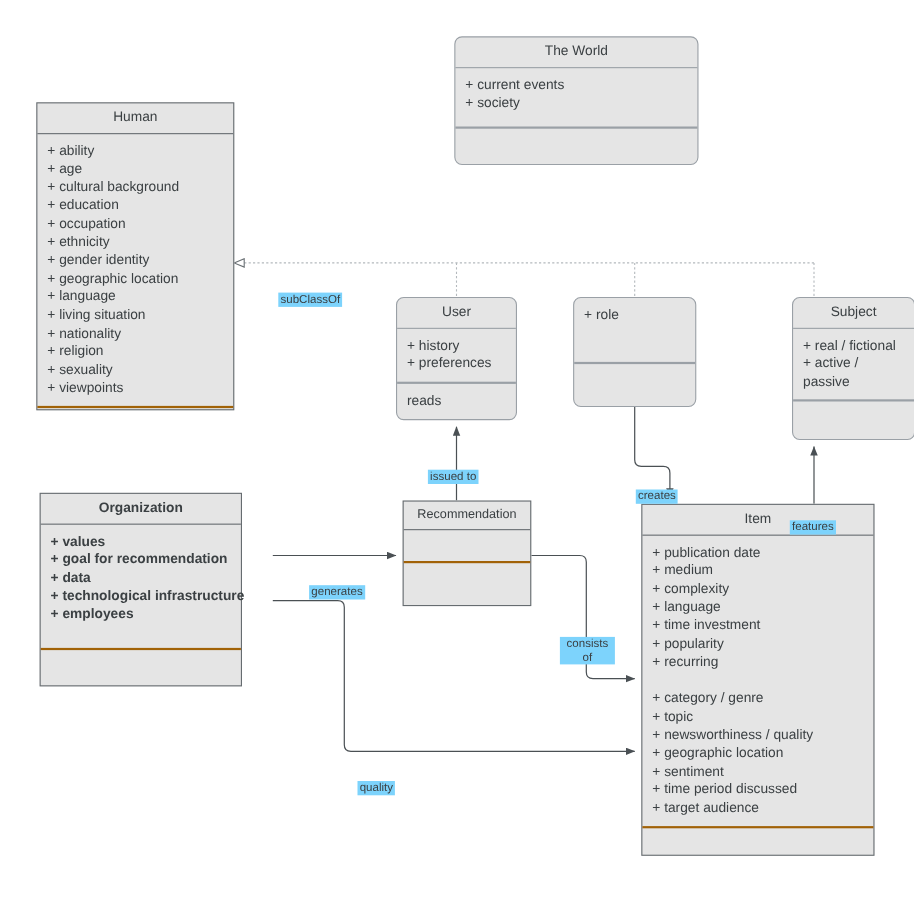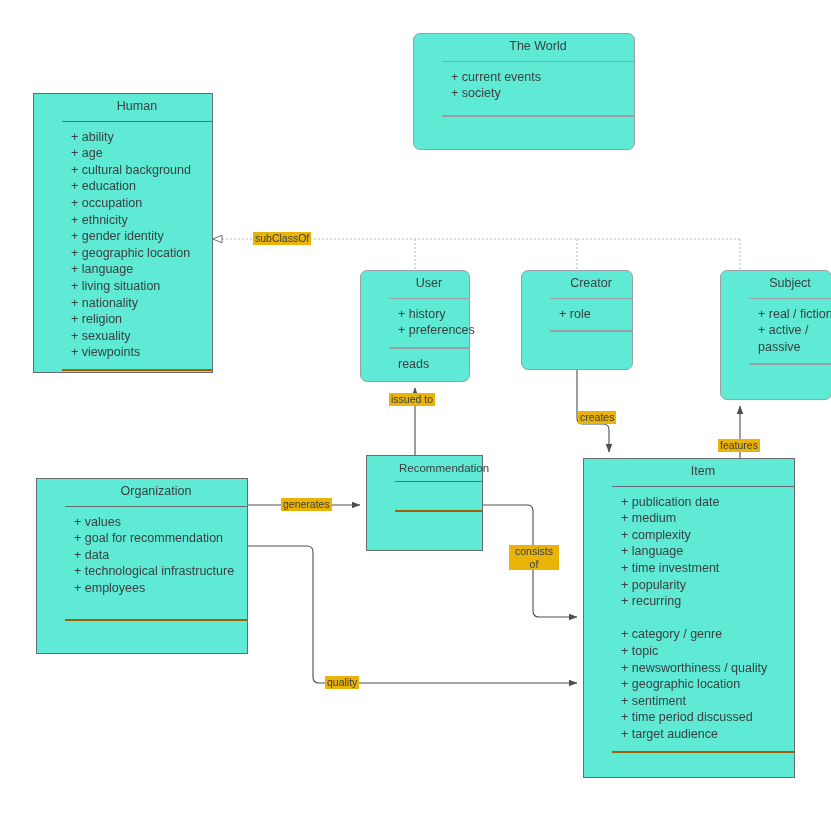--- a/index.html
+++ b/index.html
@@ -22,26 +22,25 @@
     position: absolute;
     left: 0;
     top: 0;
     width: 831px;
     height: 815px;
     pointer-events: none;
   }
   .uml {
     position: absolute;
     box-sizing: border-box;
-    background: #5eead4;
+    background: #e5e5e5;
     border: 1px solid #666c70;
     display: flex;
     flex-direction: column;
     z-index: 2;
-    padding-left: 28px;
   }
   .uml.rounded {
     border-radius: 7px;
     border-color: #9aa0a6;
   }
   .uml .title {
     box-sizing: border-box;
     text-align: center;
     font-size: 12.5px;
     color: #3b4043;
@@ -73,26 +72,27 @@
     line-height: 16.6px;
   }
   .attr-line { white-space: pre; }
   .attr-line.spacer { height: 16.6px; }
   .attr-line.wrap { white-space: normal; }
 
   .edge-label {
     position: absolute;
     font-size: 10.5px;
     color: #3b4043;
-    background: #eab308;
+    background: #7dd3fc;
     padding: 0 2px;
     line-height: 12.5px;
     white-space: nowrap;
     z-index: 3;
     text-align: center;
+    margin-top: 34px;
   }
   .edge-label.two-line { white-space: normal; width: 46px; }
 </style>
 </head>
 <body>
 
 <div id="canvas">
 
   <svg id="edges" viewBox="0 0 831 815">
     <defs>
@@ -171,37 +171,36 @@
     <div class="attrs">
       <div class="attr-line">+ history</div>
       <div class="attr-line">+ preferences</div>
     </div>
     <div class="ops">
       <div class="attr-line">reads</div>
     </div>
   </div>
 
   <div class="uml rounded" style="left:521px; top:270px; width:112px; height:100px;">
-    <div class="title">Creator</div>
     <div class="attrs">
       <div class="attr-line">+ role</div>
     </div>
     <div class="ops" style="height:38px;"></div>
   </div>
 
   <div class="uml rounded" style="left:720px; top:270px; width:112px; height:130px;">
     <div class="title">Subject</div>
     <div class="attrs">
       <div class="attr-line">+ real / fictional</div>
       <div class="attr-line wrap">+ active / passive</div>
     </div>
     <div class="ops" style="height:40px;"></div>
   </div>
 
-  <div class="uml" style="left:36px; top:478px; width:212px; height:176px;">
+  <div class="uml" style="left:36px; top:448px; width:184px; height:176px;font-weight:bold;">
     <div class="title">Organization</div>
     <div class="attrs">
       <div class="attr-line">+ values</div>
       <div class="attr-line">+ goal for recommendation</div>
       <div class="attr-line">+ data</div>
       <div class="attr-line">+ technological infrastructure</div>
       <div class="attr-line">+ employees</div>
     </div>
     <div class="ops" style="height:32px;"></div>
   </div>

